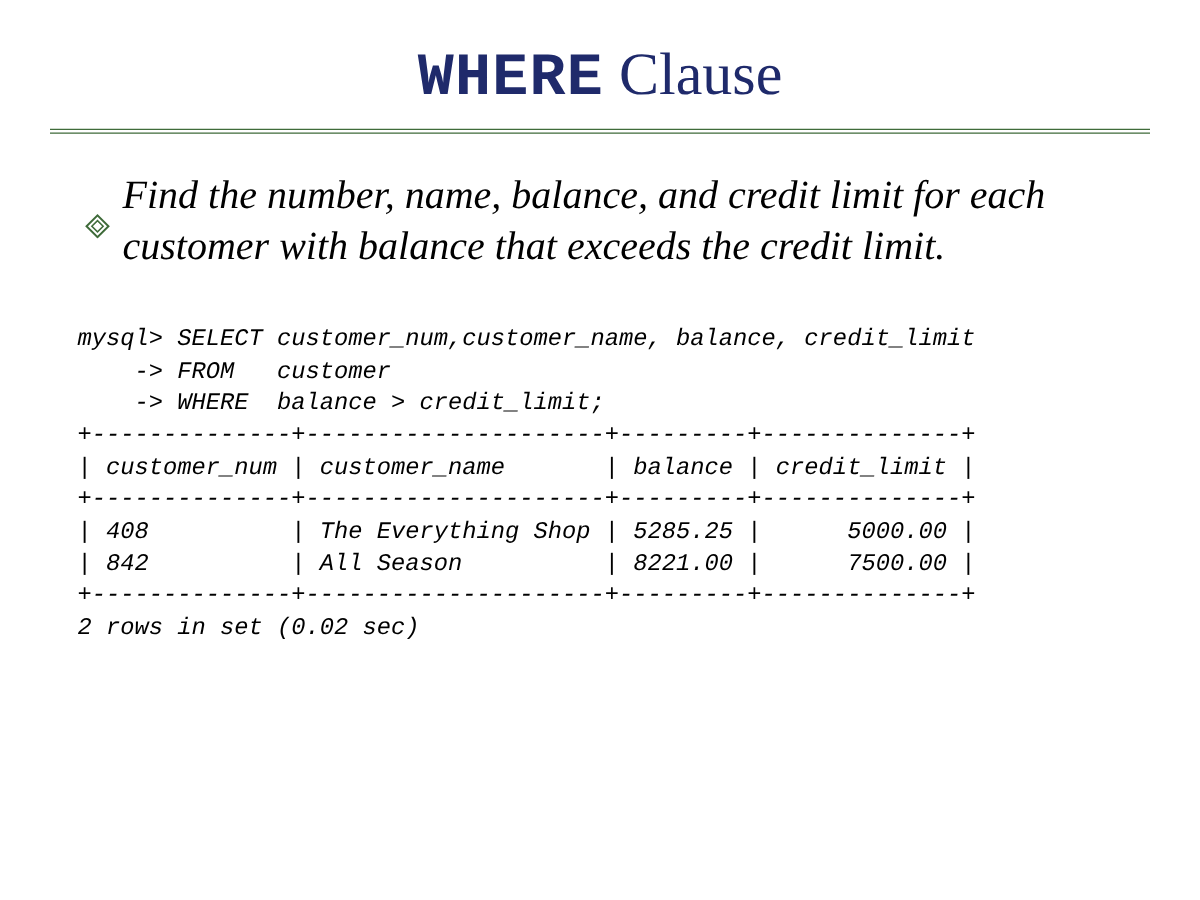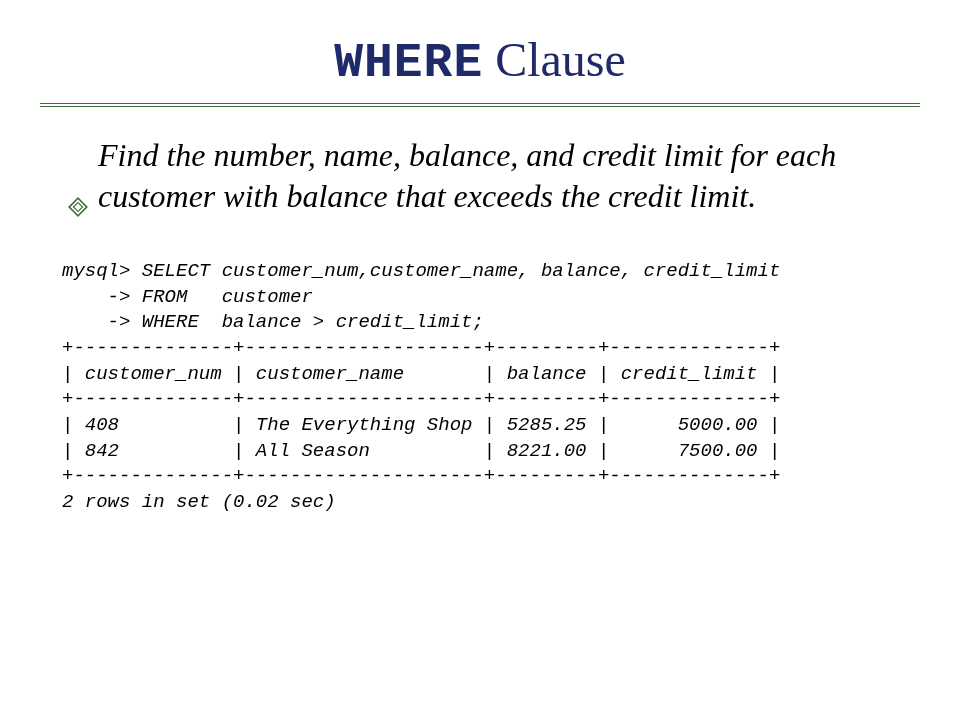--- a/index.html
+++ b/index.html
@@ -33,21 +33,21 @@
   .rule {
     border: 0;
     border-top: 4px double #3f6b3a;
     margin: 0 0 28px 0;
   }
   .body {
     padding: 0 28px 0 28px;
   }
   .bullet-row {
     display: flex;
-    align-items: flex-end;
+    align-items: center;
   }
   .diamond {
     width: 20px;
     height: 20px;
     flex: 0 0 20px;
     margin-top: 10px;
     margin-right: 10px;
     position: relative;
   }
   .diamond svg { display: block; }

